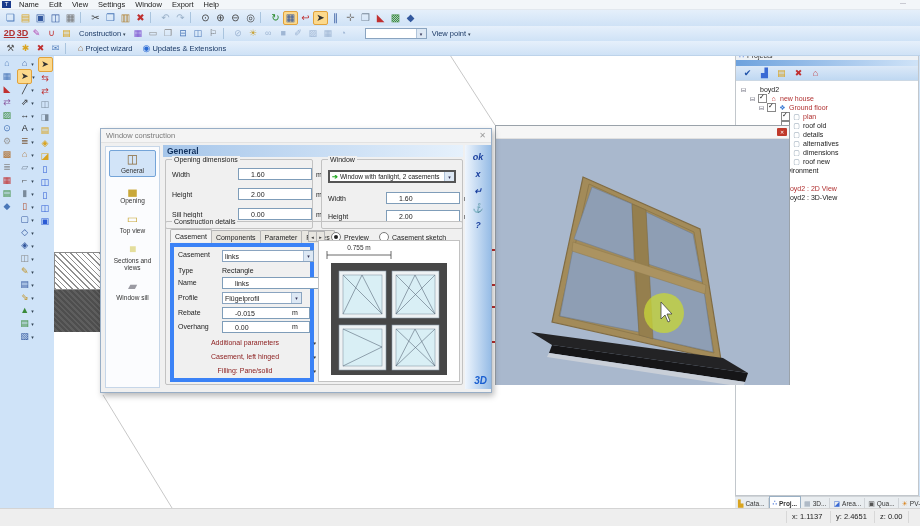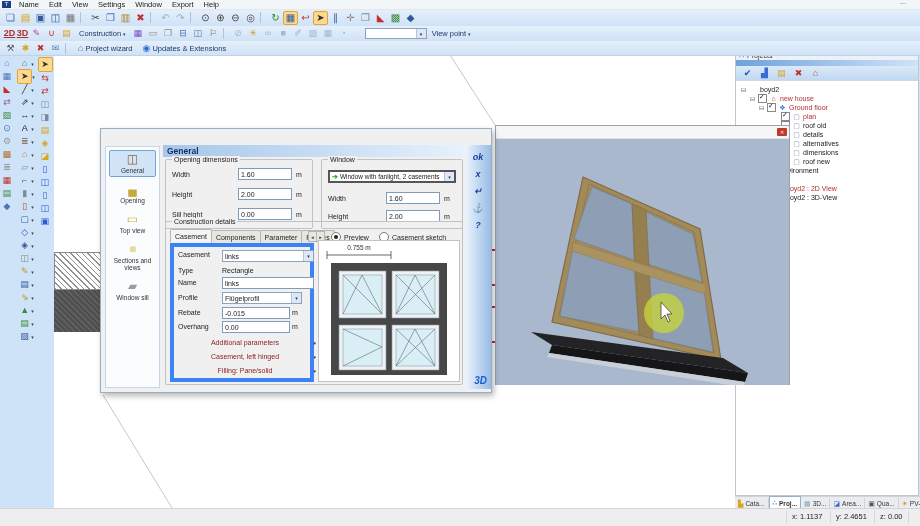--- a/index.html
+++ b/index.html
@@ -80,21 +80,21 @@
   #dheader{position:absolute;left:62px;top:16px;width:300px;height:12px;line-height:12px;
            background:linear-gradient(90deg,#a6c6ea,#e6f1fc);color:#10305e;font-weight:bold;font-size:8.5px;padding-left:4px;box-sizing:border-box}
   #dside{position:absolute;left:364px;top:16px;width:26px;height:244px;text-align:center;
          background:linear-gradient(90deg,#eef5fd,#96bce6)}
   .dside-btn{color:#1a3f9e;font-weight:bold;font-size:9px;font-style:italic;margin-top:7px;line-height:10px}
   #d3d{position:absolute;bottom:3px;right:4px;color:#1a5fd0;font-weight:bold;font-style:italic;font-size:10px}
   .grp{position:absolute;border:1px solid #c2c2c2;border-radius:2px;box-sizing:border-box}
   .glab{position:absolute;top:-4px;left:6px;background:#f0f0f0;padding:0 2px;font-size:7px;color:#222;line-height:8px}
   .frow{position:absolute;display:flex;align-items:center;font-size:7px;color:#222}
   .flab{flex:0 0 66px}
-  .fld{background:#fff;border:1px solid #7f9db9;font-size:7px;height:10px;padding:0 2px;
+  .fld{background:#fff;border:1px solid #7f9db9;font-size:7px;height:10px;padding:0 12px;
        font-family:"Liberation Sans",sans-serif;color:#222;box-sizing:content-box}
   .unit{margin-left:4px}
   .tabs{position:absolute;left:4px;top:8px;display:flex;height:13px}
   .tab{padding:0 4px;font-size:7px;line-height:13px;background:#e8e6e0;border:1px solid #b5b5b5;
        border-bottom:none;margin-right:-1px;border-radius:2px 2px 0 0;color:#222}
   .tab.active{background:#f4f4f4;position:relative;top:-1px;line-height:14px}
   .spin{position:absolute;top:9px;width:9px;height:11px;background:#e8e6e0;border:1px solid #b5b5b5;
         font-size:5px;line-height:11px;text-align:center;color:#333;box-sizing:border-box}
   .radio{position:absolute;display:flex;gap:3px;align-items:center;font-size:7px}
   .rdot{width:8px;height:8px;border-radius:50%;border:1px solid #7a7a7a;background:#fff;position:relative;flex:0 0 auto}
@@ -491,20 +491,24 @@
     <polygon points="35,193 227,219 252,234 56,206" fill="#232325"></polygon>
     <polygon points="56,206 252,234 249,243 53,214" fill="#161618"></polygon>
     <polygon points="53,214 249,243 247,248 51,218" fill="#c9cfd8"></polygon>
 
     <circle cx="168" cy="174" r="20" fill="#c6d53a" opacity="0.78"></circle>
     <path d="M165,163 L165,180 L169,176 L172,183 L174,182 L171,175 L176,175 Z" fill="#ffffff" stroke="#444444" stroke-width="0.8"></path>
   </svg>
 </div>
 
 <div id="dialog">
+  <div id="dtitle">
+    <span>Window construction</span>
+    <span id="dclose">✕</span>
+  </div>
 
   <div id="dnav">
 
       <div class="dnav-item sel">
         <span class="dnav-ico" style="color: rgb(138, 106, 58);">◫</span>
         <span>General</span>
       </div>
 
       <div class="dnav-item">
         <span class="dnav-ico" style="color: rgb(201, 168, 58);">▄</span>

